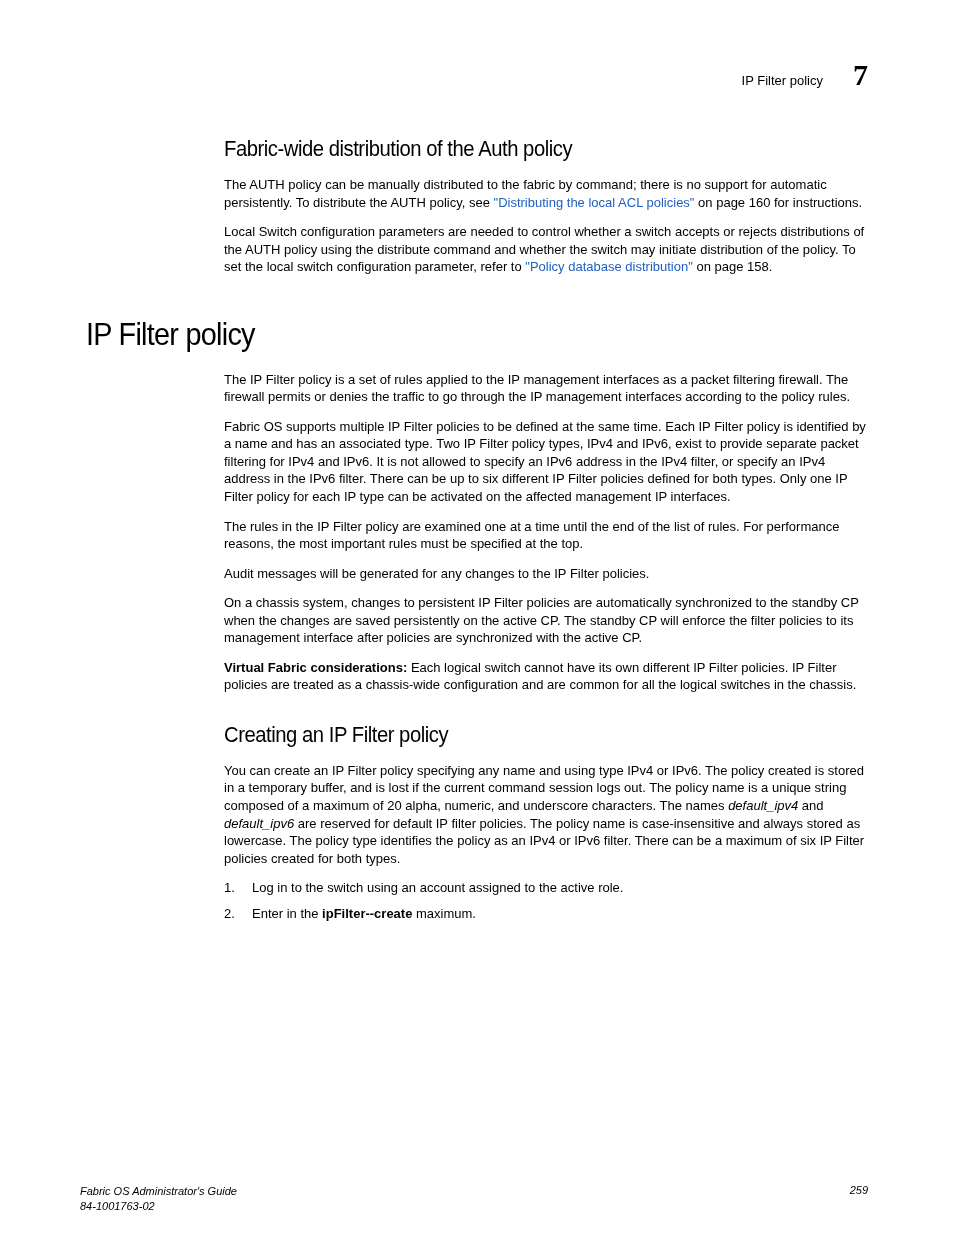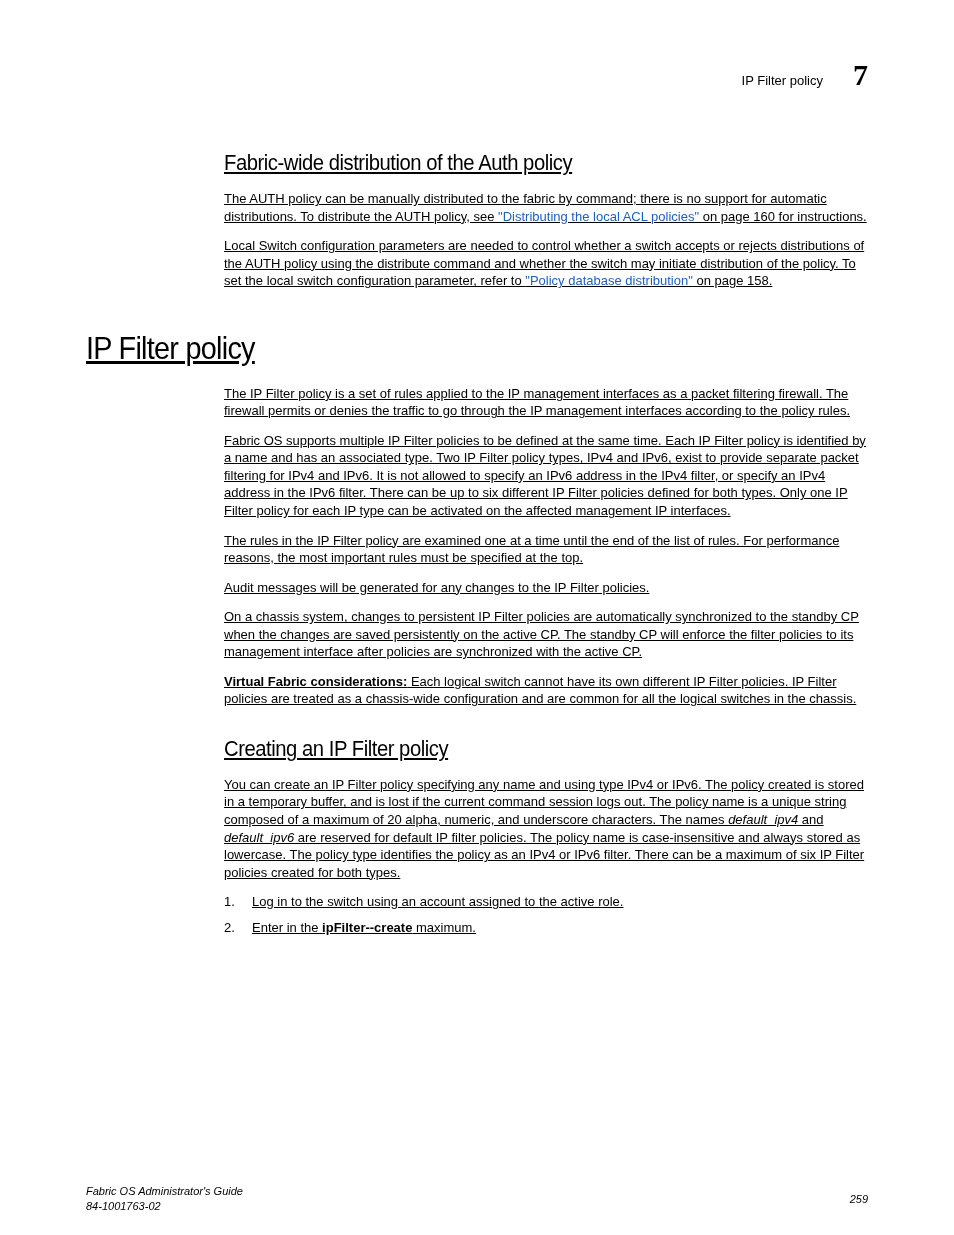--- a/index.html
+++ b/index.html
@@ -7,25 +7,24 @@
     padding: 0;
     font-family: Arial, Helvetica, sans-serif;
     background: #fff;
     color: #000;
     width: 954px;
     height: 1235px;
     position: relative;
     box-sizing: border-box;
   }
   .page {
-    padding: 70px 86px 0 86px;
+    padding: 56px 86px 0 86px;
     position: relative;
     height: 100%;
     box-sizing: border-box;
-    text-decoration: underline;
   }
   .header-right {
     position: absolute;
     top: 60px;
     right: 86px;
     display: flex;
     align-items: baseline;
     gap: 30px;
   }
   .header-label {
@@ -82,25 +81,25 @@
   }
   ol li .num {
     position: absolute;
     left: 0;
   }
   .italic { font-style: italic; margin-top: 11px; }
   .bold { font-weight: bold; margin-top: 20px; }
   .footer {
     position: absolute;
     bottom: 22px;
-    left: 86px;
+    left: 80px;
     right: 86px;
     display: flex;
     justify-content: space-between;
-    align-items: center;
+    align-items: flex-start;
     font-size: 11px;
     font-style: italic;
   }
   .footer-left { line-height: 1.3; }
   .footer-right { font-style: italic; }
 </style>
 </head>
 <body>
 
 <div class="page">
@@ -108,21 +107,21 @@
   <div class="header-right">
     <span class="header-label">IP Filter policy</span>
     <span class="chapter-num">7</span>
   </div>
 
   <div class="content">
 
     <h2 class="section-title">Fabric-wide distribution of the Auth policy</h2>
 
     <p>
-      <span>The AUTH policy can be manually distributed to the fabric by command; there is no support for automatic distributions. To distribute the AUTH policy, see </span><span class="link">"Distributing the local ACL policies"</span><span> on page 160 for instructions.</span>
+      <span>The AUTH policy can be manually distributed to the fabric by command; there is no support for automatic persistently. To distribute the AUTH policy, see </span><span class="link">"Distributing the local ACL policies"</span><span> on page 160 for instructions.</span>
     </p>
 
     <p>
       <span>Local Switch configuration parameters are needed to control whether a switch accepts or rejects distributions of the AUTH policy using the distribute command and whether the switch may initiate distribution of the policy. To set the local switch configuration parameter, refer to </span><span class="link">"Policy database distribution"</span><span> on page 158.</span>
     </p>
 
     <h1 class="major-heading">IP Filter policy</h1>
 
     <p>The IP Filter policy is a set of rules applied to the IP management interfaces as a packet filtering firewall. The firewall permits or denies the traffic to go through the IP management interfaces according to the policy rules.</p>
     <p>Fabric OS supports multiple IP Filter policies to be defined at the same time. Each IP Filter policy is identified by a name and has an associated type. Two IP Filter policy types, IPv4 and IPv6, exist to provide separate packet filtering for IPv4 and IPv6. It is not allowed to specify an IPv6 address in the IPv4 filter, or specify an IPv4 address in the IPv6 filter. There can be up to six different IP Filter policies defined for both types. Only one IP Filter policy for each IP type can be activated on the affected management IP interfaces.</p>

